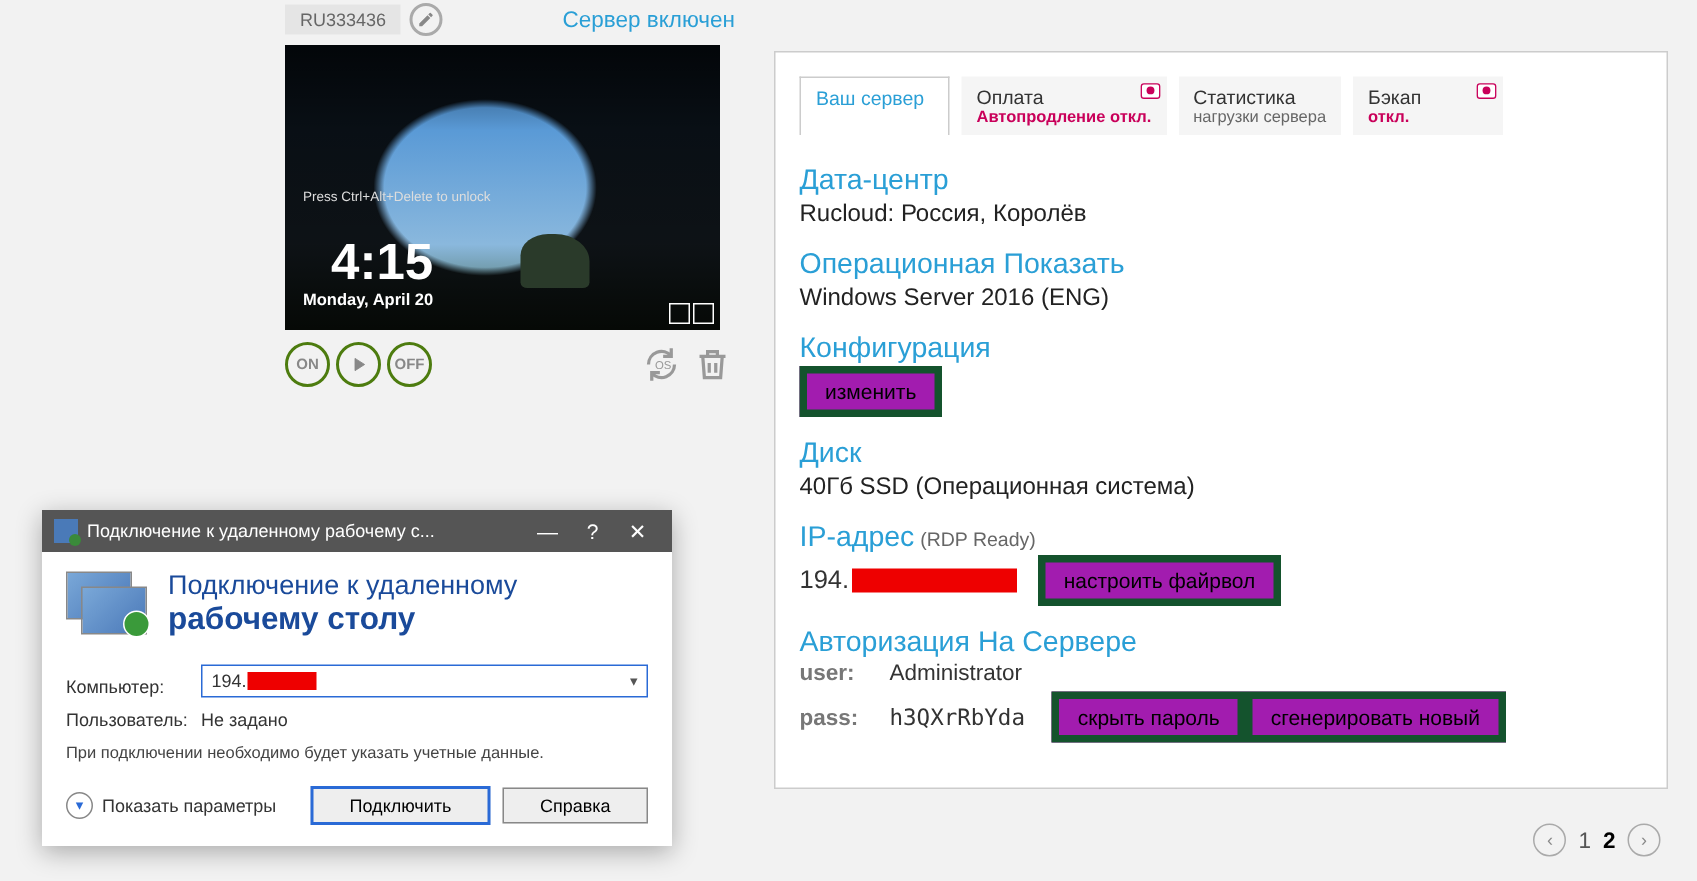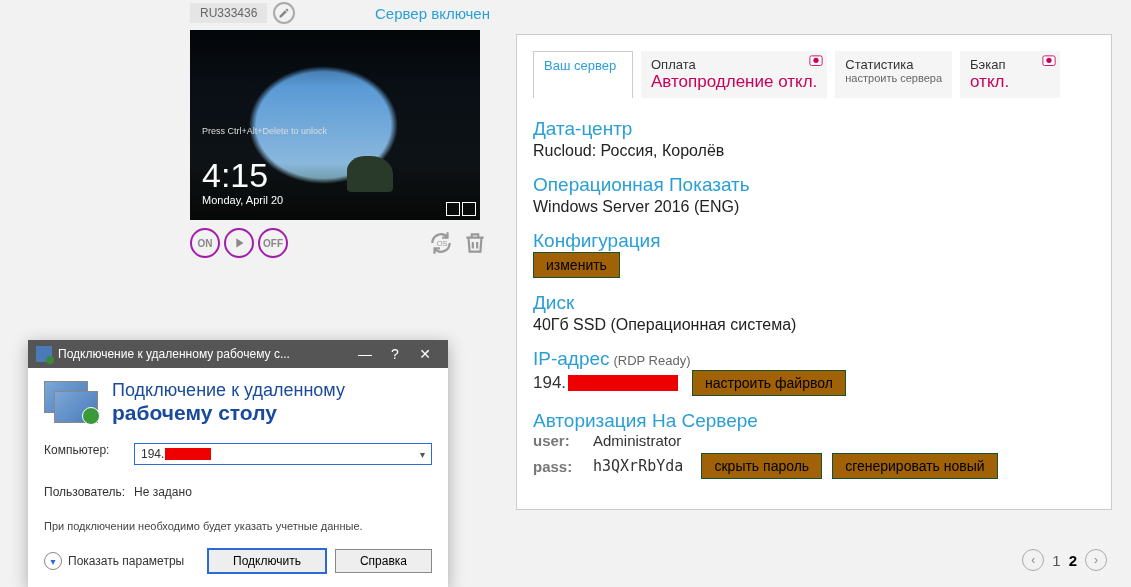--- a/index.html
+++ b/index.html
@@ -59,42 +59,43 @@
     position: absolute;
     bottom: 28px; left: 54%;
     width: 46px; height: 36px;
     background: #2a3a2a;
     border-radius: 40% 50% 10% 10%;
   }
   .lock-text {
     position: absolute;
     left: 12px; bottom: 14px;
     color: #fff;
-    font-weight: 400;
+    font-weight: 700;
+    text-align: right;
   }
   .lock-hint { font-size: 9px; color: #ddd; position:absolute; left:12px; top:96px;}
   .lock-time { font-size: 34px; line-height: 1; }
   .lock-date { font-size: 11px; margin-top: 2px; }
   .thumb-controls {
     position:absolute; right:4px; bottom:4px; display:flex; gap:2px;
   }
   .thumb-controls span {
     width:14px;height:14px;border:1px solid #fff;display:inline-block;
   }
 
   .action-row {
     display: flex;
     gap: 4px;
     margin-top: 8px;
     align-items: center;
   }
   .round-btn {
     width: 30px; height: 30px;
     border-radius: 50%;
-    border: 2px solid #a21caf;
+    border: 2px solid #4d7c0f;
     display: flex; align-items: center; justify-content: center;
     cursor: pointer;
     font-size: 10px; font-weight: bold; color: #888;
     background: #f2f2f2;
   }
   .round-btn svg { width:14px; height:14px; fill:#888; stroke:#888;}
   .action-spacer { flex: 1; }
   .refresh-btn, .trash-btn {
     width: 30px; height: 30px;
     display: flex; align-items: center; justify-content: center;
@@ -136,21 +137,21 @@
   }
   .rdp-big-icon .screen{
     position:absolute; width:44px;height:32px;background:linear-gradient(135deg,#7aa8d8,#4a78b8);border:1px solid #888;
   }
   .rdp-big-icon .s1{left:0;top:0;}
   .rdp-big-icon .s2{left:10px;top:10px;}
   .rdp-big-icon .dot{position:absolute;right:0;bottom:0;width:18px;height:18px;border-radius:50%;background:#3a9a3a;border:1px solid #fff;}
   .rdp-title-text { color:#1a4a9a; }
   .rdp-title-1 { font-size:18px; }
   .rdp-title-2 { font-size:21px; font-weight:bold; }
-  .rdp-row { display:flex; align-items:flex-start; margin-bottom:20px; font-size:12px;}
+  .rdp-row { display:flex; align-items:flex-end; margin-bottom:8px; font-size:12px;}
   .rdp-row label { width:90px; }
   .rdp-combo {
     flex:1; border:1px solid #2a6ad6; padding:3px 6px; display:flex; align-items:center;
     font-size:12px; background:#fff; position:relative;
   }
   .rdp-combo .redact { display:inline-block; width:46px; height:12px; background:#e00; margin-left:1px;}
   .rdp-combo .arrow { position:absolute; right:6px; font-size:10px; color:#555;}
   .rdp-note { font-size:11px; color:#444; margin:6px 0 14px; line-height:1.4;}
   .rdp-footer { display:flex; align-items:center; gap:8px;}
   .rdp-showparams { display:flex; align-items:center; gap:6px; font-size:12px; cursor:pointer;}
@@ -171,39 +172,39 @@
     border:1px solid #ccc;
     background:#fff;
     padding:16px;
   }
   .tabs { display:flex; gap:8px; margin-bottom:20px;}
   .tab {
     padding:6px 10px; font-size:13px; cursor:pointer; position:relative;
     background:#f5f5f5; min-width:100px;
   }
   .tab.active { background:#fff; color:#2a9fd6; border:1px solid #ccc; border-bottom:none;}
-  .tab .sub { font-size:17px; color:#c9005a; font-weight:normal;}
+  .tab .sub { font-size:11px; color:#c9005a; font-weight:bold;}
   .tab-badge {
     position:absolute; top:4px; right:4px; width:14px;height:14px;
   }
   .tab-badge svg{width:14px;height:14px;}
   .info-section { margin-bottom:14px; }
   .info-label { color:#2a9fd6; font-size:19px; }
   .info-value { font-size:16px; color:#222; margin-top:2px;}
   .info-row { display:flex; align-items:center; gap:14px;}
   .info-btn {
-    padding:4px 12px; border:1px solid #14532d; background:#a16207; font-size:14px; cursor:pointer;
+    padding:4px 12px; border:5px solid #14532d; background:#a21caf; font-size:14px; cursor:pointer;
   }
   .ip-sub { font-size:13px; color:#666; }
   .ip-box { display:flex; align-items:center; gap:2px; font-size:17px;}
   .ip-box .redact { display:inline-block; width:110px;height:16px;background:#e00;}
   .auth-grid { display:grid; grid-template-columns:50px auto; gap:4px 10px; font-size:15px; align-items:center;}
   .auth-grid .k{color:#777;font-weight:bold;}
   .auth-grid .v{font-family:monospace;}
-  .auth-buttons{display:inline-flex;gap:10px;margin-left:14px;justify-content:space-between;}
+  .auth-buttons{display:inline-flex;margin-left:14px;justify-content:space-between;}
   
   .pagination {
     position:absolute;
     right:24px; bottom:16px;
     display:flex; align-items:center; gap:8px;
     font-size:15px;
   }
   .page-arrow {
     width:22px;height:22px;border:1px solid #aaa;border-radius:50%;
     display:flex;align-items:center;justify-content:center;cursor:pointer;color:#888;font-size:12px;
@@ -317,21 +318,21 @@
     <div class="tab">
       <div>Оплата</div>
       <div class="sub">Автопродление откл.</div>
       <span class="tab-badge"><svg viewBox="0 0 16 16">
             <rect x="1" y="1" width="14" height="11" rx="2" fill="#fff" stroke="#c9005a"></rect>
             <circle cx="8" cy="6" r="3" fill="#c9005a"></circle>
           </svg></span>
     </div>
     <div class="tab">
       <div>Статистика</div>
-      <div style="font-size:11px;color:#666">настроить сервера</div>
+      <div style="font-size:11px;color:#666">нагрузки сервера</div>
     </div>
     <div class="tab">
       <div>Бэкап</div>
       <div class="sub">откл.</div>
       <span class="tab-badge"><svg viewBox="0 0 16 16">
             <rect x="1" y="1" width="14" height="11" rx="2" fill="#fff" stroke="#c9005a"></rect>
             <circle cx="8" cy="6" r="3" fill="#c9005a"></circle>
           </svg></span>
     </div>
   </div>

